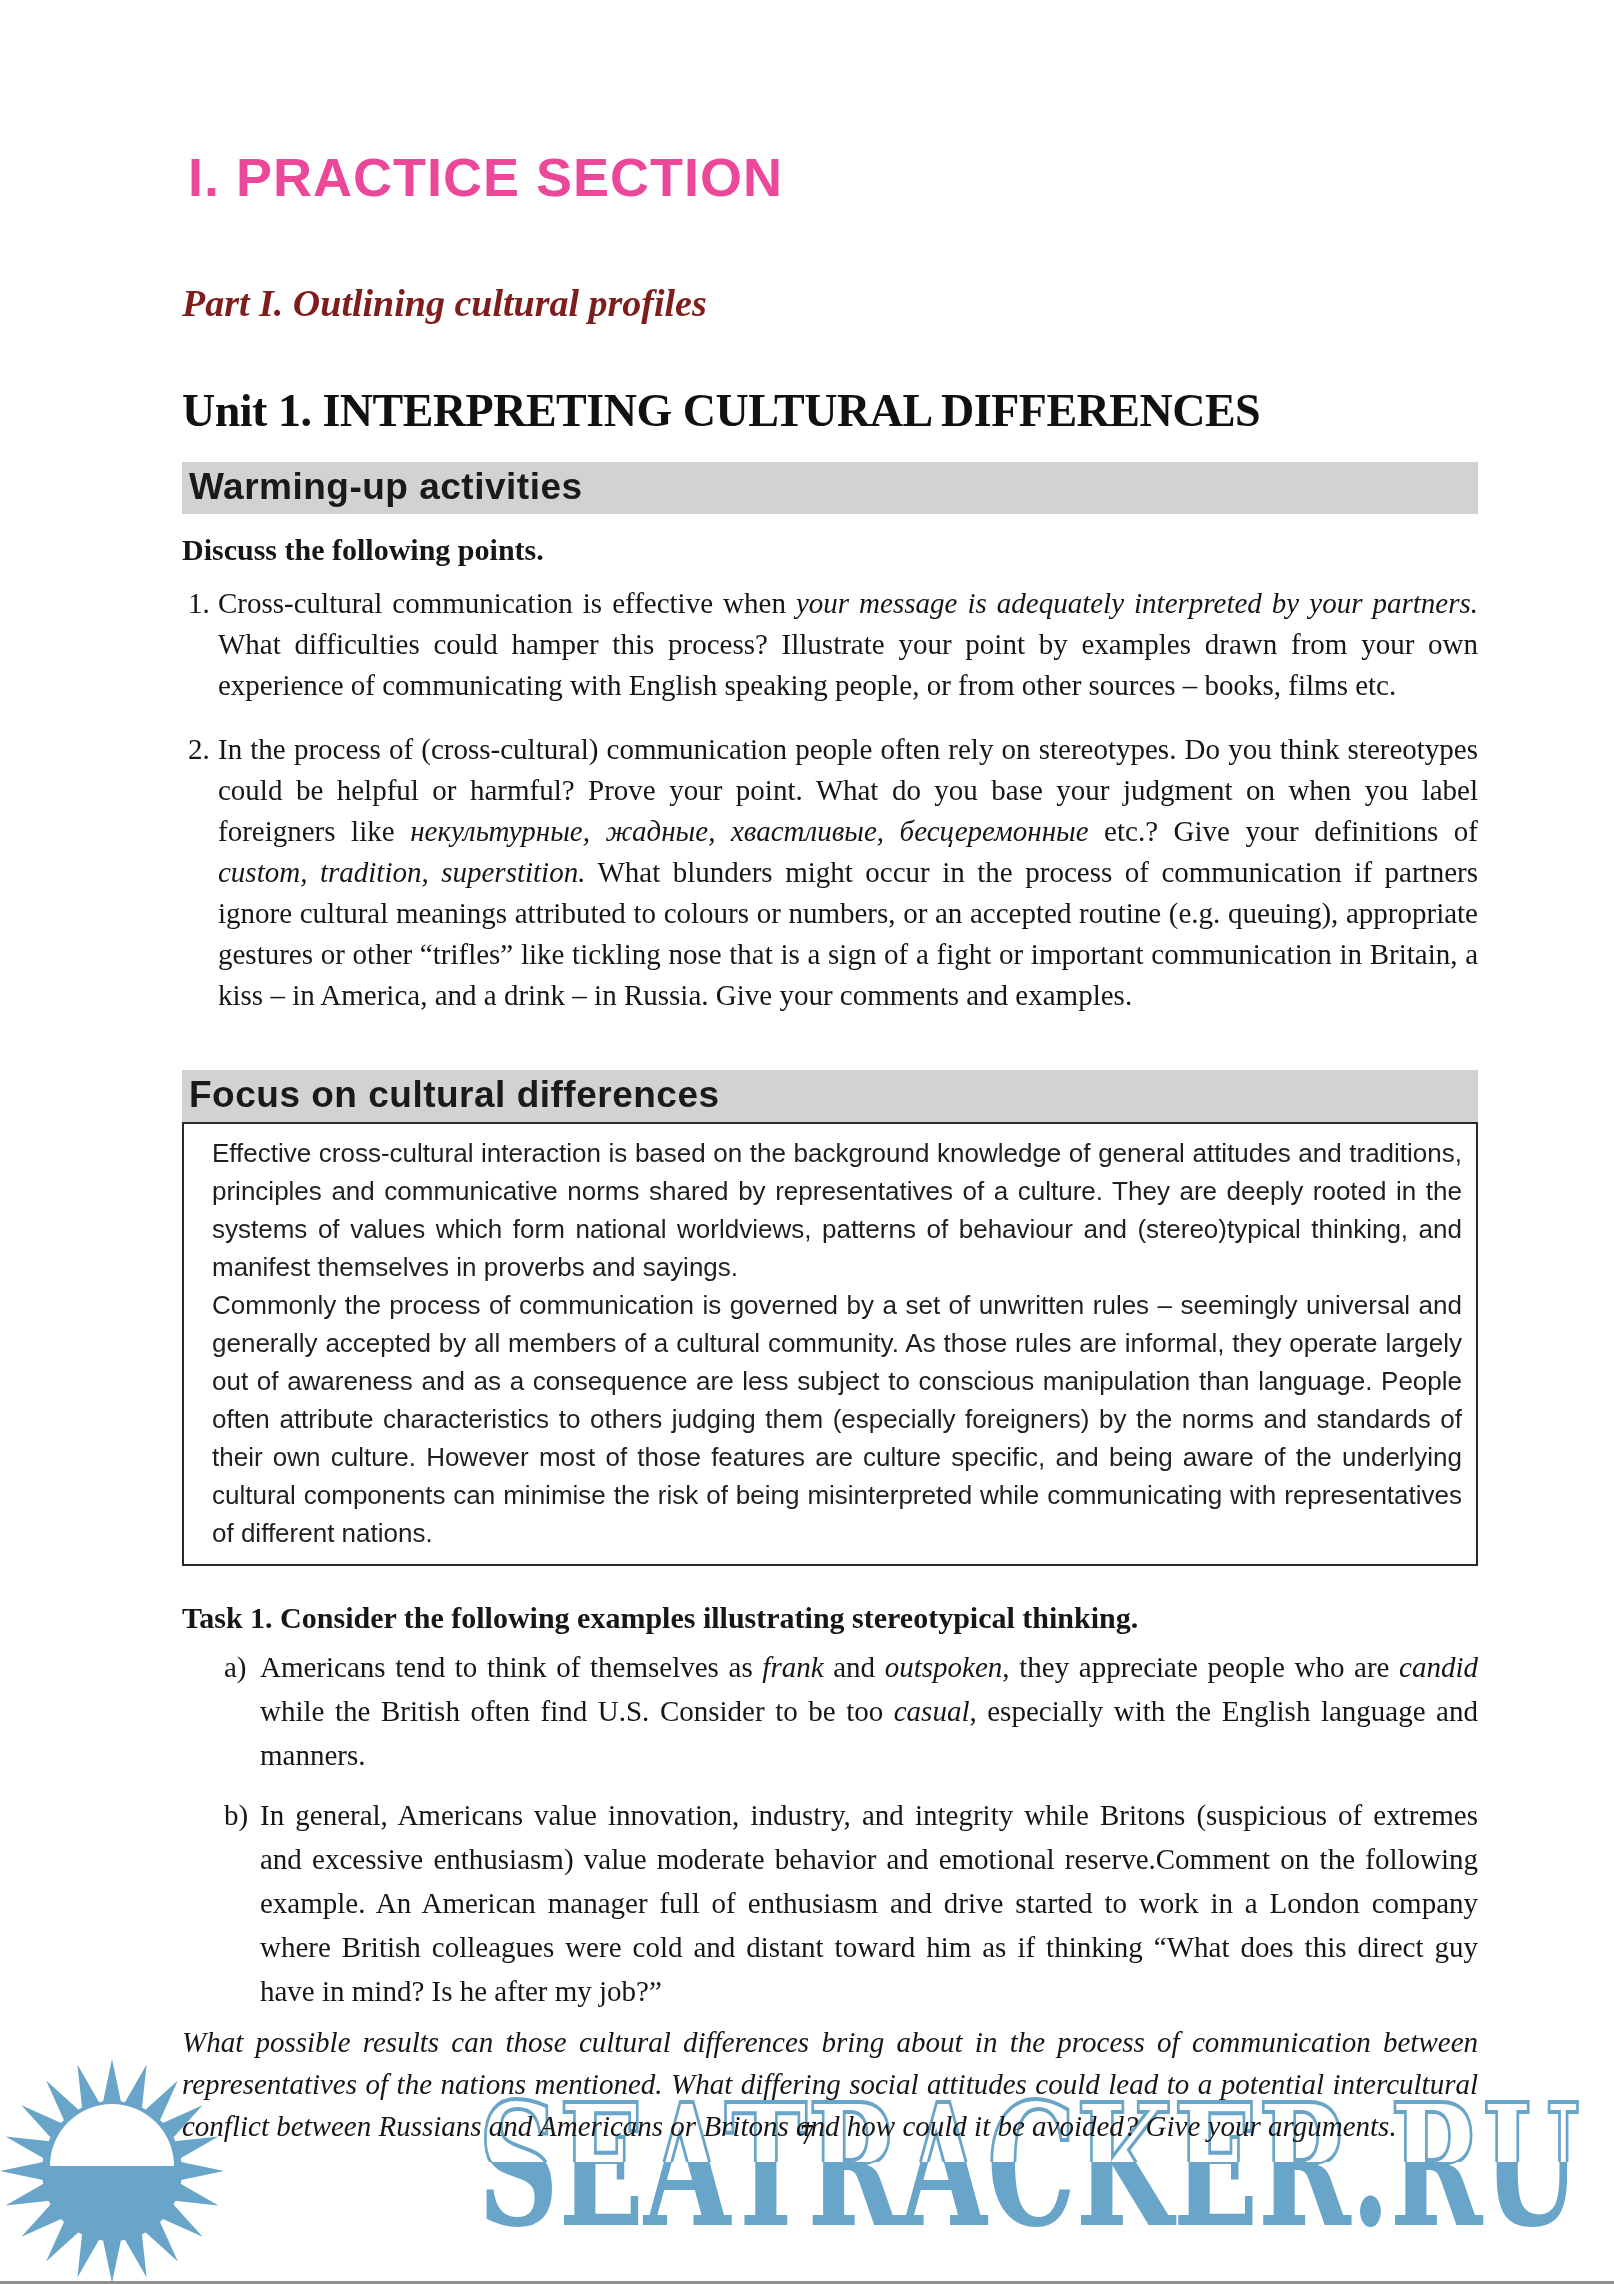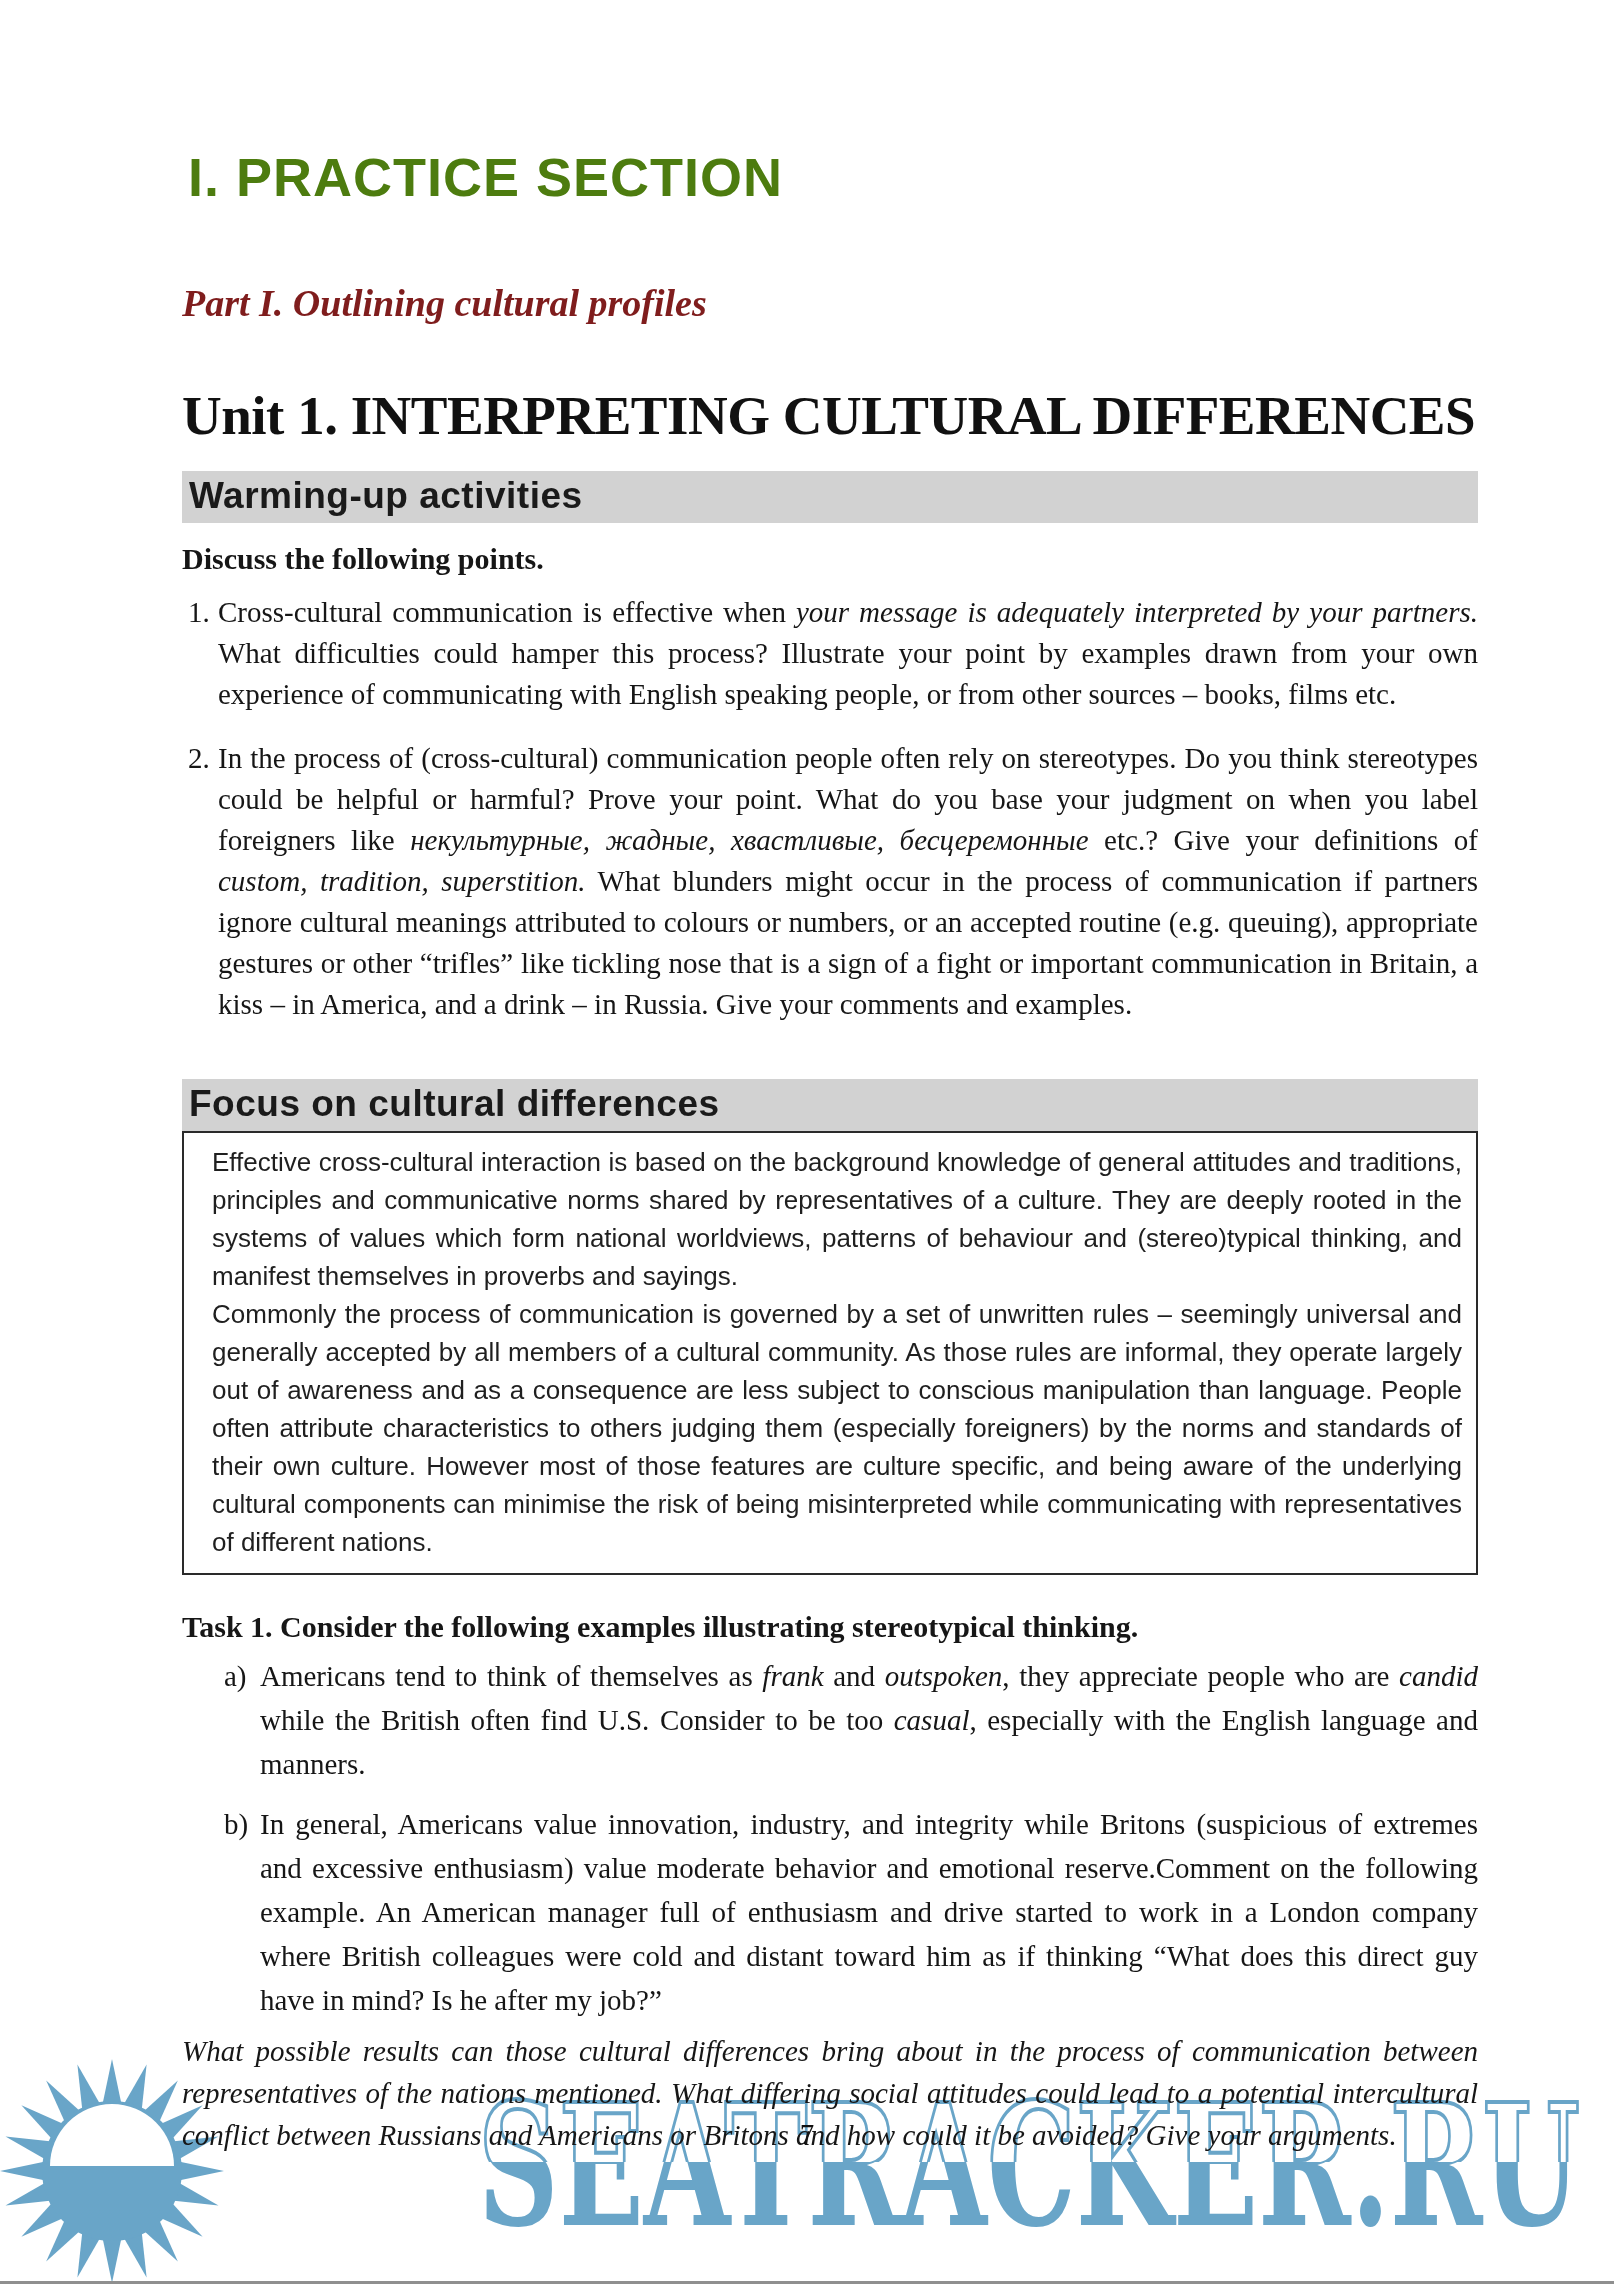--- a/index.html
+++ b/index.html
@@ -16,35 +16,35 @@
     position:relative;
     z-index:2;
     padding:150px 136px 0 182px;
   }
   .section-title {
     margin:0 0 0 6px;
     font-family:"Liberation Sans", sans-serif;
     font-weight:bold;
     font-size:54px;
     line-height:1;
-    color:#4d7c0f;
+    color:#ec4899;
     letter-spacing:1px;
   }
   .part-title {
     margin:80px 0 0 0;
     font-weight:bold;
     font-style:italic;
     font-size:38px;
     line-height:1;
     color:#7f1d1d;
   }
   .unit-title {
     margin:66px 0 0 0;
     font-weight:bold;
-    font-size:55px;
+    font-size:46px;
     line-height:1;
     color:#111;
     letter-spacing:-0.5px;
   }
   .banner {
     margin-top:28px;
     background:#d2d2d2;
     padding:5px 16px 7px 7px;
     font-family:"Liberation Sans", sans-serif;
     font-weight:bold;

